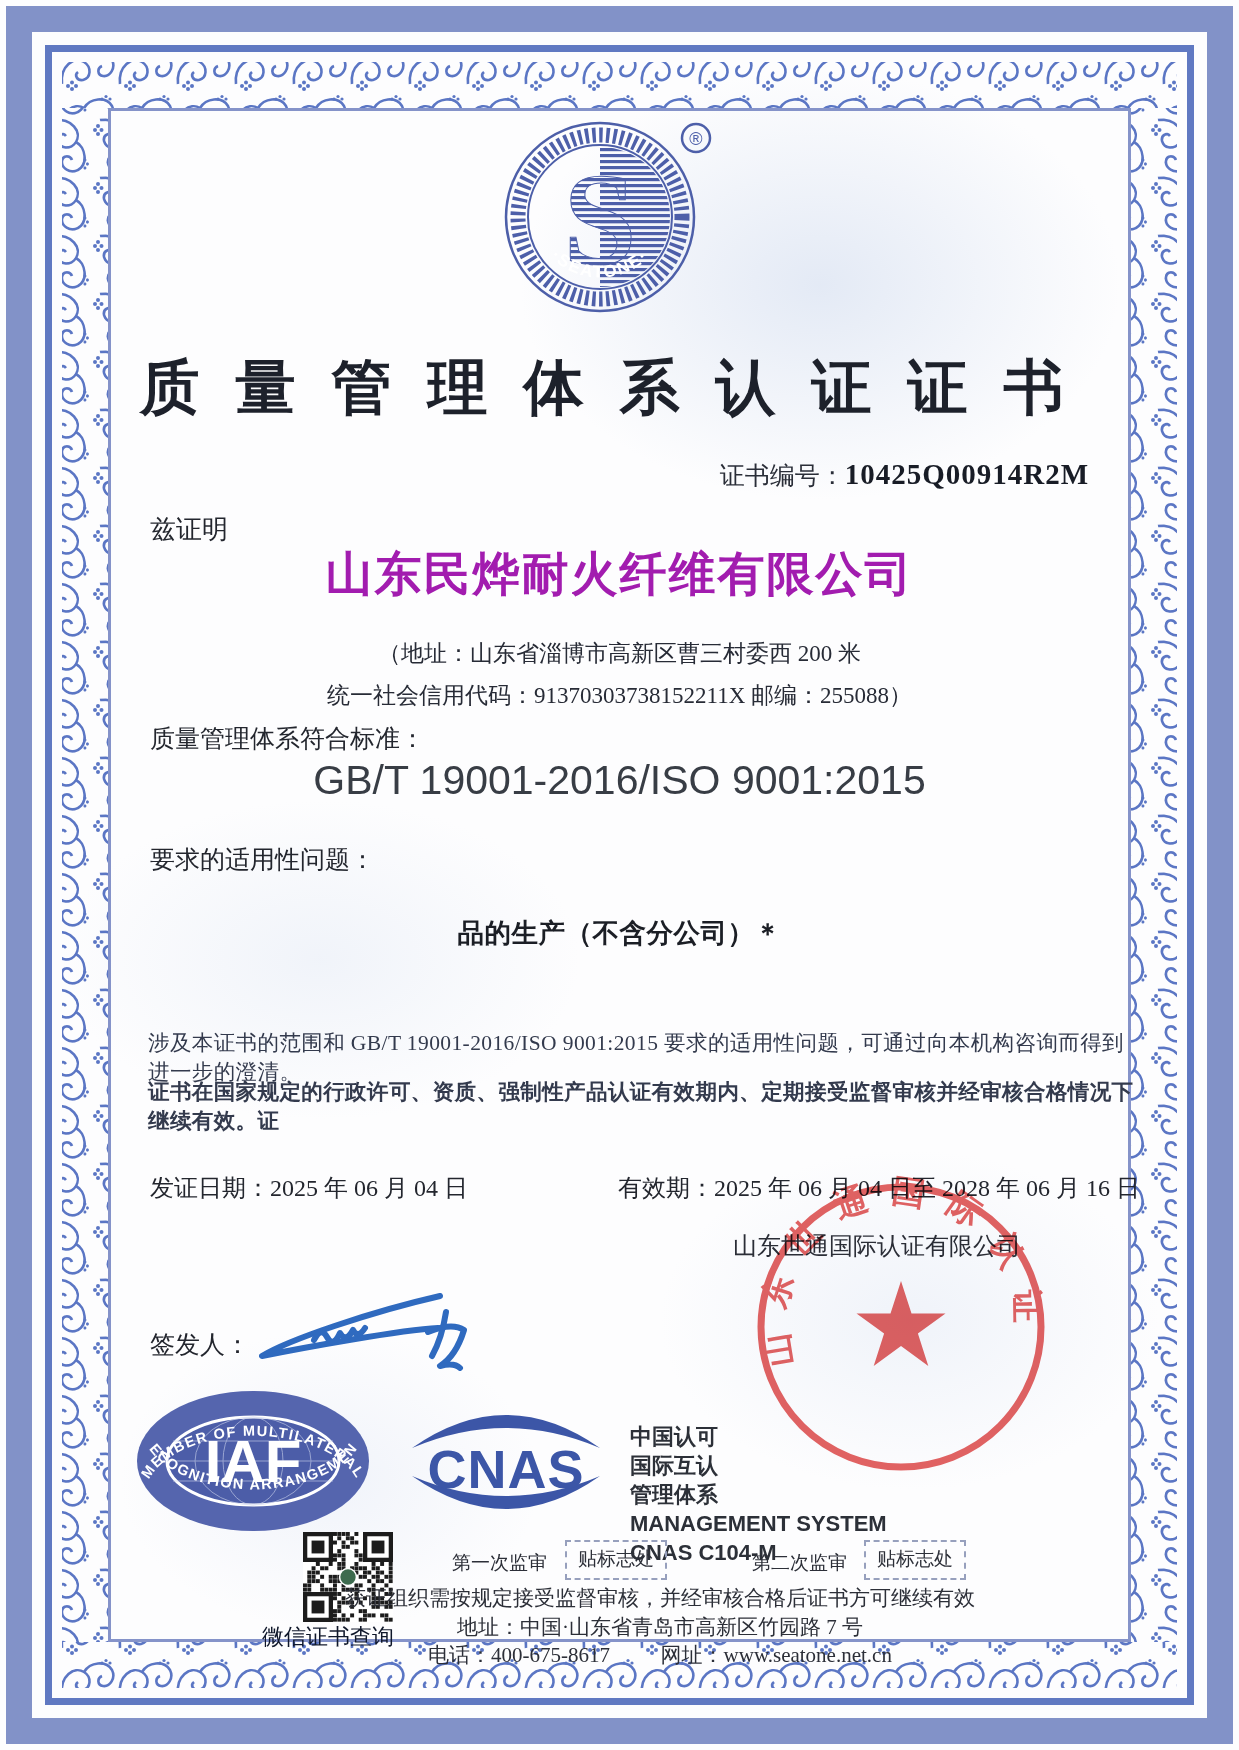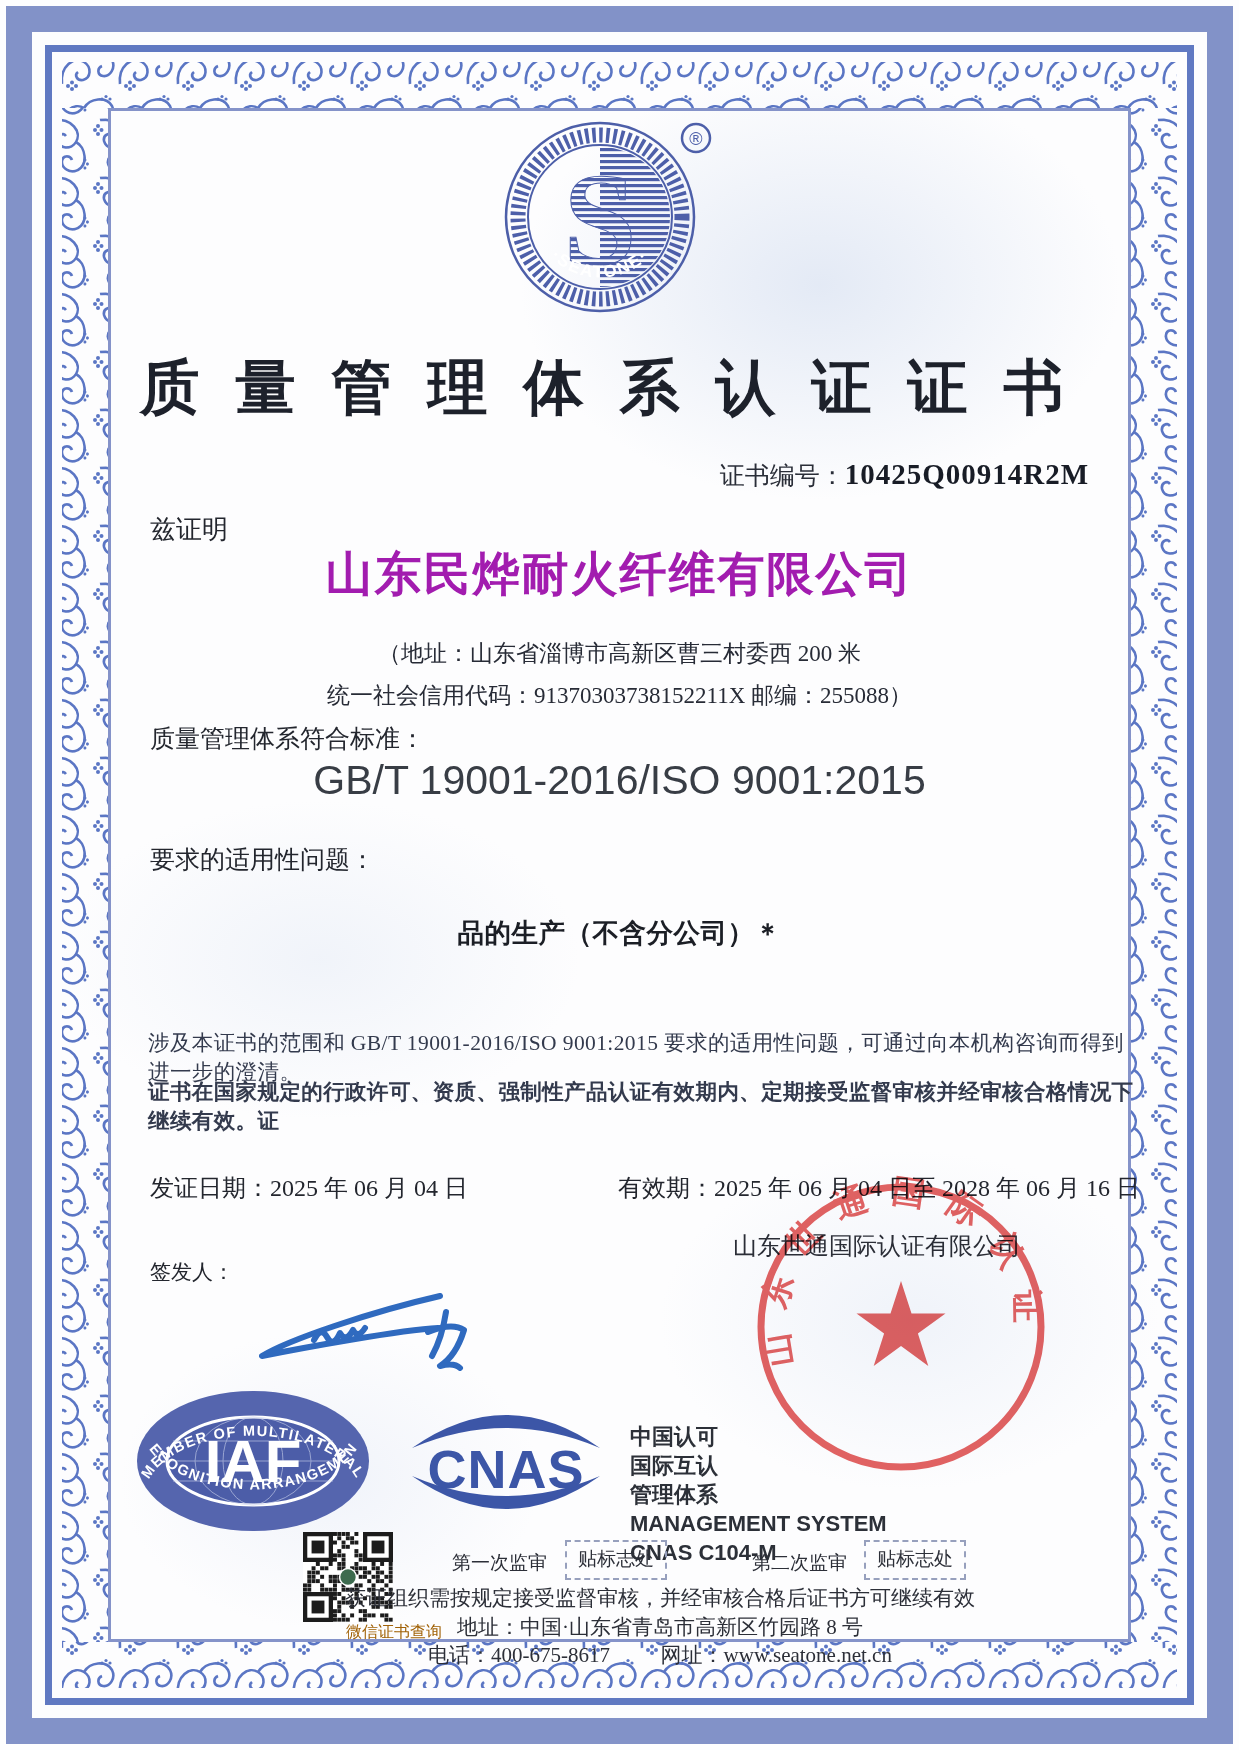--- a/index.html
+++ b/index.html
@@ -25,26 +25,26 @@
   .company{left:0;right:0;top:543px;text-align:center;font-size:47px;font-weight:bold;letter-spacing:2px;color:#a21caf;
            font-family:"Liberation Sans","DejaVu Sans",sans-serif;}
   .addr{left:0;right:0;text-align:center;font-size:23px;color:#272b36;}
   .lbl{left:150px;font-size:25px;color:#23262e;}
   .standard{left:0;right:0;top:757px;text-align:center;font-size:41px;color:#383d45;font-family:"Liberation Sans","DejaVu Sans",sans-serif;}
   .scope{left:60px;right:60px;text-align:center;font-size:26.5px;font-weight:bold;color:#1b1e25;
          font-family:"Liberation Sans","DejaVu Sans",sans-serif;letter-spacing:.5px;}
   .notice{left:148px;width:992px;font-size:21.5px;color:#333a4d;letter-spacing:.4px;}
   .dateline{font-size:24px;color:#23262e;}
   .issuer{left:733px;top:1230px;font-size:24px;color:#2a2d36;z-index:1;}
-  .signer{left:150px;top:1258px;font-size:21px;font-family:Liberation Serif, serif;}
+  .signer{left:150px;top:1328px;font-size:25px;font-family:Liberation Serif, serif;}
   .stamp{left:751px;top:1175px;width:300px;height:300px;z-index:2;mix-blend-mode:multiply;opacity:.92;pointer-events:none;}
   .sig{left:250px;top:1282px;width:230px;height:100px;mix-blend-mode:multiply;}
   .acc-text{left:630px;top:1382px;line-height:29px;font-size:22px;font-weight:bold;color:#2c3038;
             font-family:"Liberation Sans","DejaVu Sans",sans-serif;margin-top:40px;}
-  .qr-caption{left:262px;top:1622px;width:180px;text-align:right;font-size:16px;color:#a16207;}
+  .qr-caption{left:262px;top:1622px;width:180px;text-align:left;font-size:22px;color:#0f172a;}
   .audit-label{font-size:19px;color:#2c2f38;top:1550px;}
   .sticker-box{top:1540px;width:98px;height:36px;border:2px dashed #97a0bd;text-align:center;line-height:34px;
                font-size:19px;color:#2c2f38;}
   .foot{left:330px;width:660px;text-align:center;color:#2c2f38;}
 </style>
 </head>
 <body>
 
 <div class="page">
 
@@ -365,20 +365,20 @@
   <div class="abs audit-label" style="left:452px;">第一次监审</div>
   <div class="abs sticker-box" style="left:565px;">
     <span>贴标志处</span>
   </div>
   <div class="abs audit-label" style="left:752px;">第二次监审</div>
   <div class="abs sticker-box" style="left:864px;">
     <span>贴标志处</span>
   </div>
 
   <div class="abs foot" style="top:1584px;font-size:21px;">获证组织需按规定接受监督审核，并经审核合格后证书方可继续有效</div>
-  <div class="abs foot" style="top:1613px;font-size:21px;">地址：中国·山东省青岛市高新区竹园路 8 号</div>
+  <div class="abs foot" style="top:1613px;font-size:21px;">地址：中国·山东省青岛市高新区竹园路 7 号</div>
   <div class="abs foot" style="top:1641px;font-size:21px;">
     <span>电话：</span><span>400-675-8617</span>
     <span style="display:inline-block;width:40px;"></span>
     <span>网址：</span><span>www.seatone.net.cn</span>
   </div>
 
 </div>
 
 </body></html>

